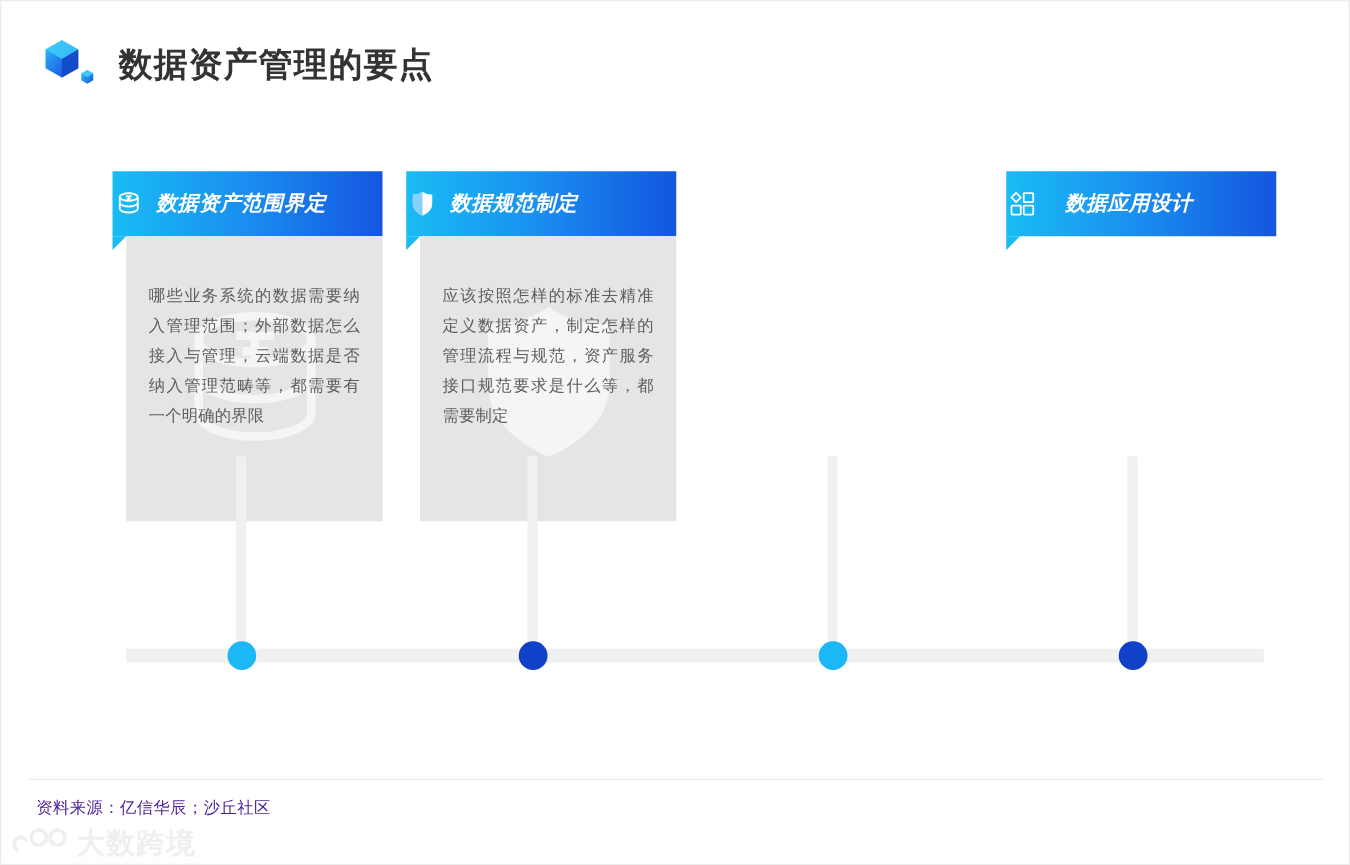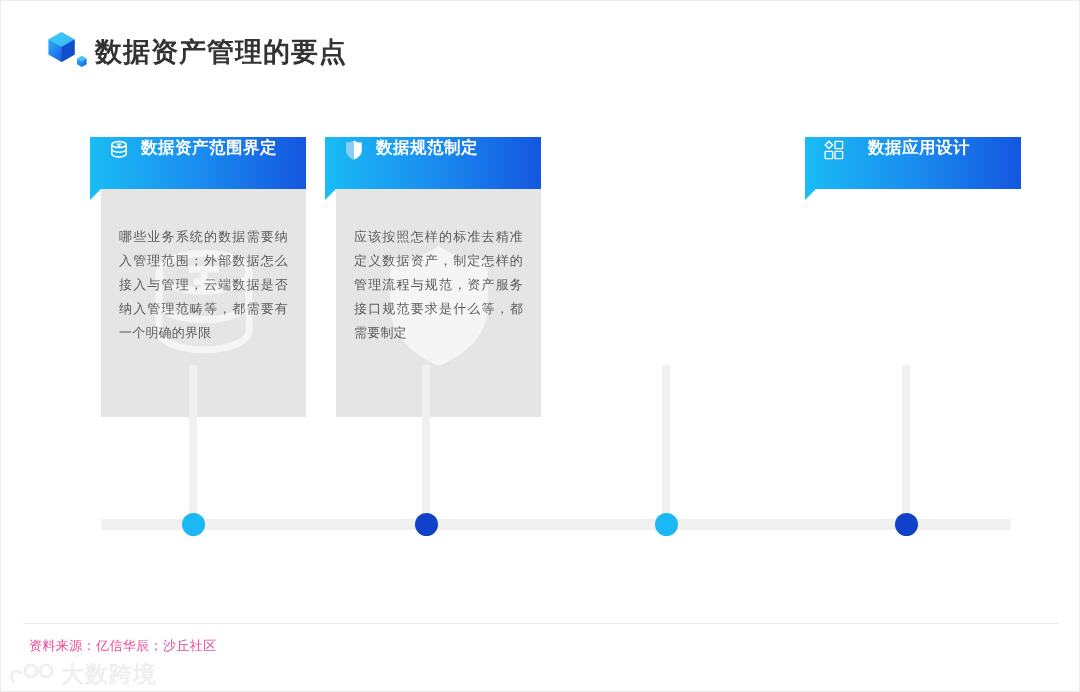--- a/index.html
+++ b/index.html
@@ -13,22 +13,22 @@
   }
   #slide{
     position:absolute;left:0;top:0;width:1080px;height:692px;
     background:#ffffff;
     border:1px solid #ececec;
     box-sizing:border-box;
   }
 
   
   .title-row{
-    position:absolute;left:44px;top:28px;
-    display:flex;align-items:center;gap:4px;
+    position:absolute;left:32px;top:28px;
+    display:flex;align-items:center;gap:16px;
   }
   .logo-cube{
     position:relative;width:46px;height:46px;flex:0 0 46px;
   }
   .page-title{
     font-size:27px;font-weight:bold;color:#333333;
     letter-spacing:1px;white-space:nowrap;
     font-family:"Liberation Sans","DejaVu Sans",sans-serif;
   }
 
@@ -36,23 +36,24 @@
   .cards{
     position:absolute;left:0;top:0;width:1080px;height:692px;
     pointer-events:none;
   }
   .card{
     position:absolute;top:136px;width:205px;pointer-events:auto;
   }
   .card-head{
     position:relative;
     height:52px;width:216px;margin-left:-11px;
-    display:flex;align-items:flex-start;
-    padding-left:16px;box-sizing:border-box;
+    display:flex;align-items:center;
+    box-sizing:border-box;
     color:#ffffff;
+    font-style:italic;
   }
   .card-head .tail{
     position:absolute;left:0;top:52px;
     width:0;height:0;
     border-top:11px solid #19bcf4;
     border-right:11px solid transparent;
   }
   .head-icon{
     width:26px;height:26px;flex:0 0 26px;margin-right:9px;
     display:flex;align-items:center;justify-content:center;
@@ -93,21 +94,21 @@
   .tl-dot{
     position:absolute;top:512px;width:23px;height:23px;border-radius:50%;
   }
 
   
   .divider{
     position:absolute;left:22px;top:622px;width:1036px;height:1px;background:#ececec;
   }
   .source{
     position:absolute;left:28px;top:636px;
-    font-size:13px;color:#ec4899;letter-spacing:.4px;
+    font-size:13px;color:#4c1d95;letter-spacing:.4px;
     font-family:"Liberation Sans","DejaVu Sans",sans-serif;
   }
   .watermark{
     position:absolute;left:8px;top:658px;
     display:flex;align-items:center;gap:6px;
     opacity:.55;
   }
   .wm-text{
     font-size:23px;font-weight:bold;color:#e2e2e2;letter-spacing:1px;
     font-family:"Liberation Sans","DejaVu Sans",sans-serif;

